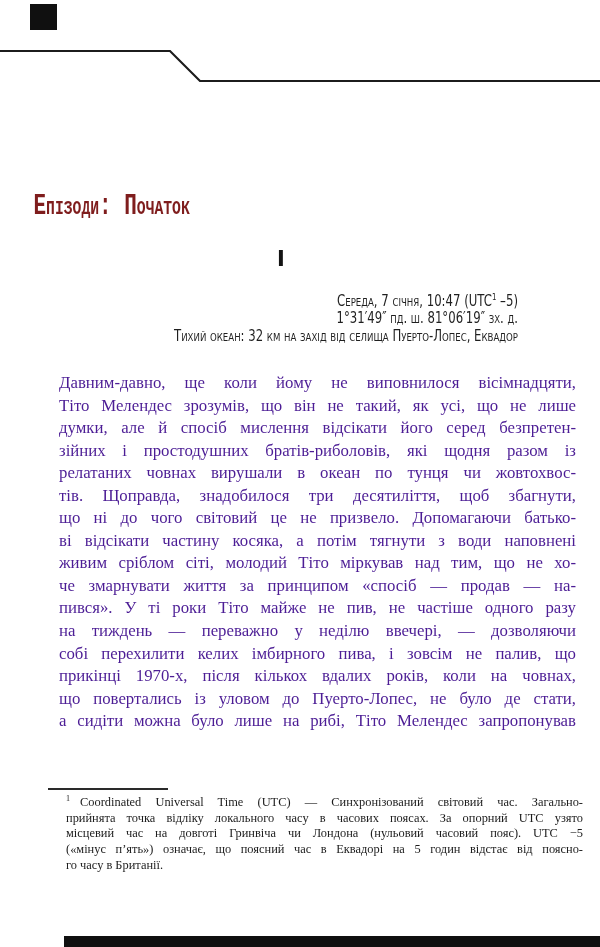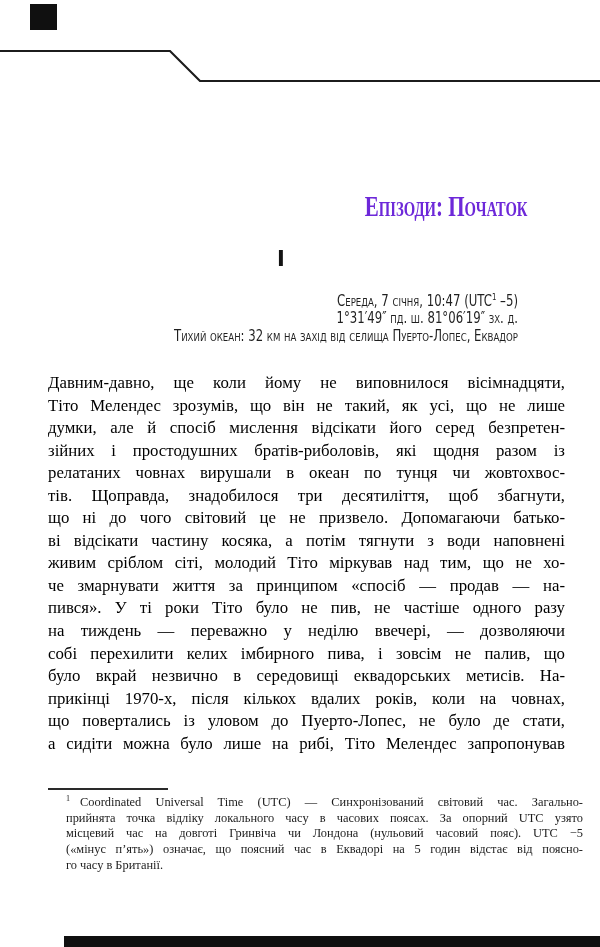--- a/index.html
+++ b/index.html
@@ -22,25 +22,25 @@
     width: 600px; height: 100px; display: block;
   }
   .bottom-bar {
     position: absolute; left: 64px; right: 0; bottom: 0;
     height: 11px; background: #101010;
   }
 
   
   .chapter-title {
     position: absolute; left: 0; top: 190px; width: 562px;
-    text-align: right; line-height: 32px;
-    font-family: Liberation Serif, serif;
+    text-align: left; line-height: 32px;
+    font-family: Liberation Mono, monospace;
     font-weight: bold; font-size: 30px;
     font-variant: small-caps; font-variant-caps: small-caps;
-    color: #6d28d9; white-space: nowrap;
+    color: #7f1d1d; white-space: nowrap;
   }
   .chapter-title .squeeze {
     display: inline-block; transform: scaleX(0.70); transform-origin: 50% 50%;
   }
   .section-number {
     position: absolute; left: 0; top: 247px; width: 562px;
     text-align: center; line-height: 24px;
     font-family: "DejaVu Sans", sans-serif;
     font-weight: bold; font-size: 21px; color: #131313;
   }
@@ -55,22 +55,22 @@
     color: #1f1f1f;
     transform: scaleX(0.78); transform-origin: 100% 0;
   }
   .dateline sup {
     font-size: 0.6em; line-height: 0; vertical-align: super;
     font-variant: normal;
   }
 
   
   .body-text {
-    position: absolute; left: 48px; top: 372px; width: 517px;
-    font-size: 16.8px; line-height: 22.55px; color: #000000;
+    position: absolute; left: 59px; top: 372px; width: 517px;
+    font-size: 16.8px; line-height: 22.55px; color: #4c1d95;
   }
   .body-line {
     text-align: justify; text-align-last: justify;
     height: 22.55px; overflow: hidden;
   }
 
   
   .footnote-rule {
     position: absolute; left: 48px; top: 788px;
     width: 120px; height: 2px; background: #2a2a2a;
@@ -110,24 +110,23 @@
   <div class="body-line">Давним-давно, ще коли йому не виповнилося вісімнадцяти,</div>
   <div class="body-line">Тіто Мелендес зрозумів, що він не такий, як усі, що не лише</div>
   <div class="body-line">думки, але й спосіб мислення відсікати його серед безпретен-</div>
   <div class="body-line">зійних і простодушних братів-риболовів, які щодня разом із</div>
   <div class="body-line">релатаних човнах вирушали в океан по тунця чи жовтохвос-</div>
   <div class="body-line">тів. Щоправда, знадобилося три десятиліття, щоб збагнути,</div>
   <div class="body-line">що ні до чого світовий це не призвело. Допомагаючи батько-</div>
   <div class="body-line">ві відсікати частину косяка, а потім тягнути з води наповнені</div>
   <div class="body-line">живим сріблом сіті, молодий Тіто міркував над тим, що не хо-</div>
   <div class="body-line">че змарнувати життя за принципом «спосіб — продав — на-</div>
-  <div class="body-line">пився». У ті роки Тіто було не пив, не частіше одного разу</div>
+  <div class="body-line">пився». У ті роки Тіто майже не пив, не частіше одного разу</div>
   <div class="body-line">на тиждень — переважно у неділю ввечері, — дозволяючи</div>
   <div class="body-line">собі перехилити келих імбирного пива, і зовсім не палив, що</div>
-  <div class="body-line">було вкрай незвично в середовищі еквадорських метисів. На-</div>
   <div class="body-line">прикінці 1970-х, після кількох вдалих років, коли на човнах,</div>
   <div class="body-line">що повертались із уловом до Пуерто-Лопес, не було де стати,</div>
   <div class="body-line">а сидіти можна було лише на рибі, Тіто Мелендес запропонував</div>
 </div>
 
 <div class="footnote-rule"></div>
 <div class="footnote">
   <div class="fn-line"><sup>1</sup><span class="fn-gap"></span><span>Coordinated Universal Time (UTC) — Синхронізований світовий час. Загально-</span></div>
   <div class="fn-line">прийнята точка відліку локального часу в часових поясах. За опорний UTC узято</div>
   <div class="fn-line">місцевий час на довготі Гринвіча чи Лондона (нульовий часовий пояс). UTC −5</div>

